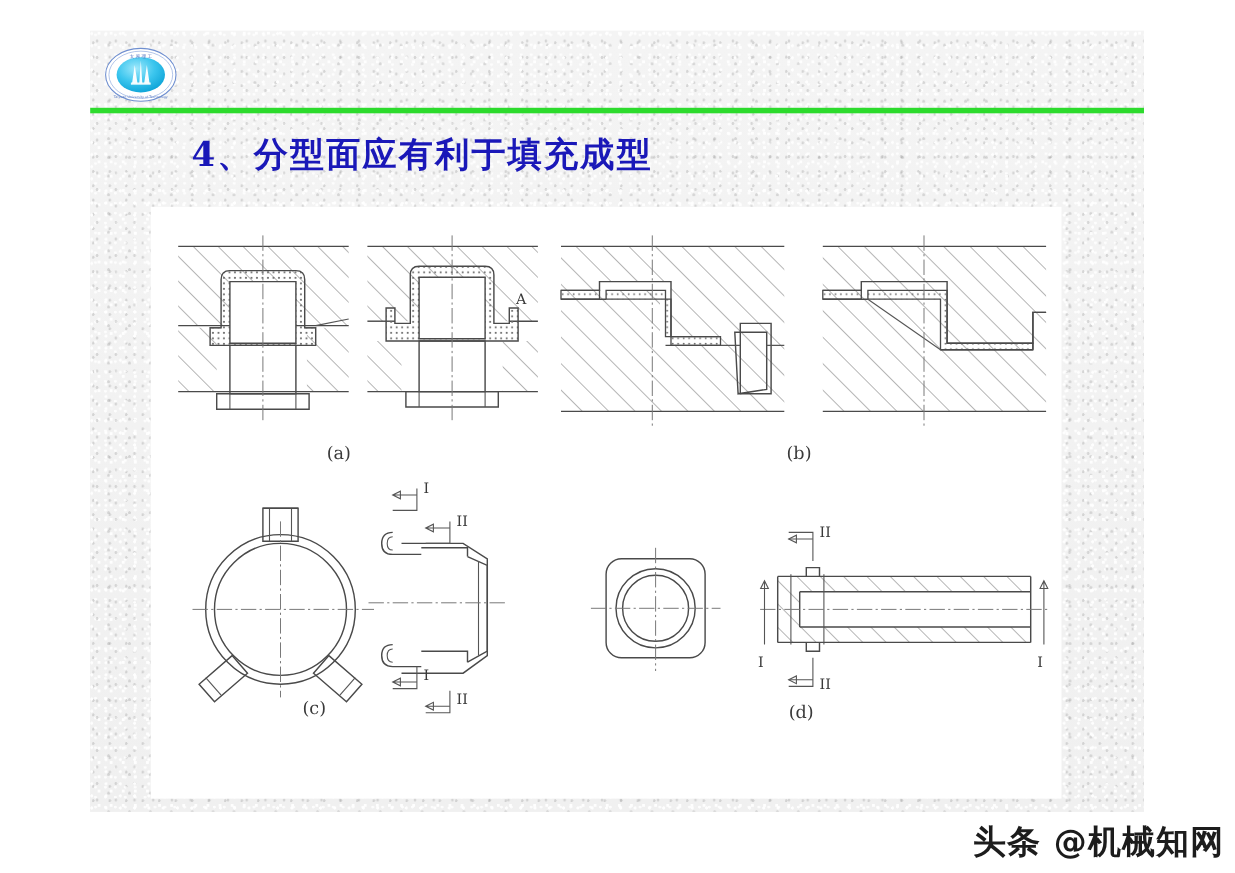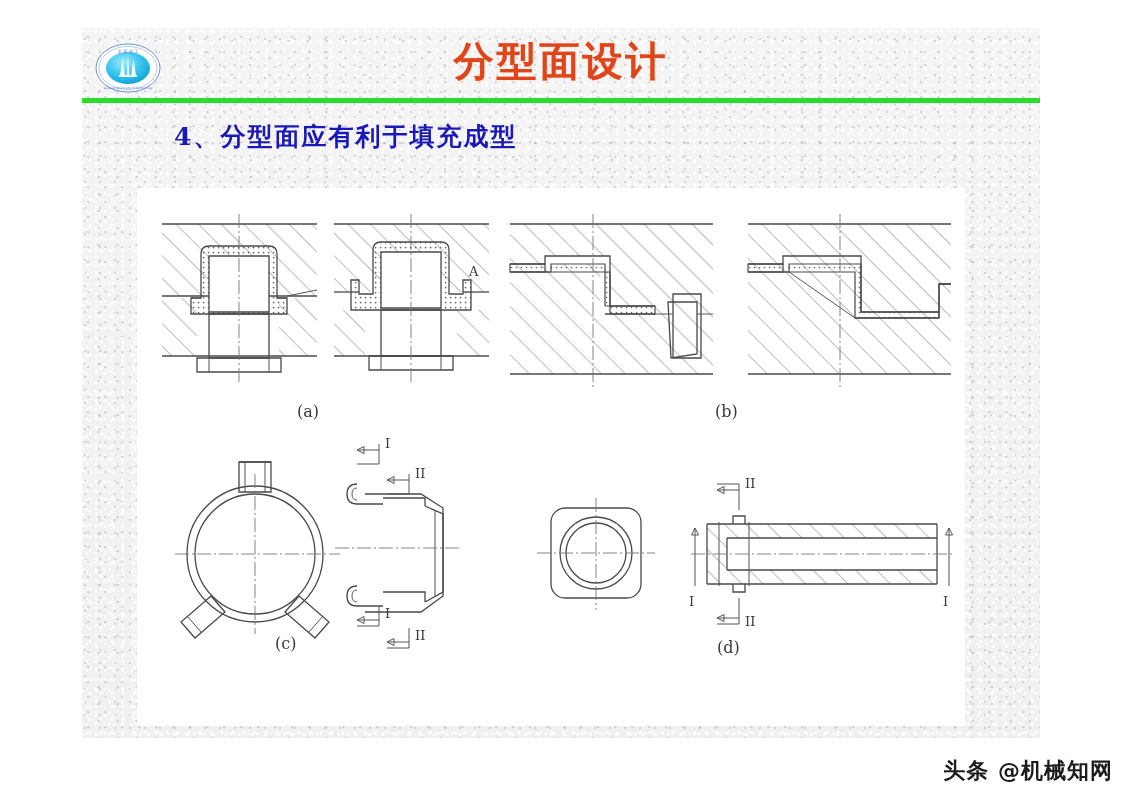--- a/index.html
+++ b/index.html
@@ -32,21 +32,21 @@
     position:absolute;left:0;top:6px;width:958px;text-align:center;
     font-family:"DejaVu Serif","Liberation Serif",serif;
     font-size:40px;font-weight:bold;color:#e0451a;letter-spacing:3px;
     text-shadow:0 0 1px rgba(224,69,26,.5);
   }
   #greenbar{position:absolute;left:0;top:70px;width:958px;height:5px;background:#2ddb2d;}
   
   #subtitle{
     position:absolute;left:92px;top:92px;
     font-family:"DejaVu Serif","Liberation Serif",serif;
-    font-size:25px;font-weight:bold;color:#1a18b8;letter-spacing:2px;
+    font-size:31px;font-weight:bold;color:#1a18b8;letter-spacing:2px;
     white-space:nowrap;
   }
   
   #figpanel{
     position:absolute;left:55px;top:160px;width:828px;height:538px;
     background:#ffffff;
   }
   .fig{position:absolute;}
   .sublabel{
     position:absolute;
@@ -55,21 +55,21 @@
   }
   #caption{
     position:absolute;left:0;top:500px;width:828px;text-align:center;
     font-family:"DejaVu Serif","Liberation Serif",serif;
     font-size:19px;color:#2b2b2b;letter-spacing:2px;
   }
   
   #watermark{
     position:absolute;right:10px;bottom:8px;
     font-family:"DejaVu Sans","Liberation Sans",sans-serif;
-    font-size:22px;font-weight:bold;color:#1c1c1c;
+    font-size:30px;font-weight:bold;color:#1c1c1c;
     letter-spacing:1px;white-space:nowrap;text-align:right;
   }
   svg{shape-rendering:geometricPrecision;}
   .ln{stroke:#4a4a4a;stroke-width:1.3;fill:none;}
   .ln2{stroke:#555;stroke-width:1;fill:none;}
   .hatch{stroke:#6a6a6a;stroke-width:.9;fill:none;}
   .ctr{stroke:#777;stroke-width:.9;fill:none;stroke-dasharray:14 3 2 3;}
   .lbl{font-family:"DejaVu Serif","Liberation Serif",serif;font-size:13px;fill:#3a3a3a;}
 </style>
 </head>
@@ -91,21 +91,20 @@
           </radialGradient>
         </defs>
         <ellipse cx="34" cy="26" rx="22" ry="16" fill="url(#lg)"></ellipse>
         <path d="M26 34 L28.5 17 L31 34 Z M32.6 34 L34 13 L35.4 34 Z M37 34 L39.5 17 L42 34 Z" fill="#ffffff" opacity=".95"></path>
         <rect x="25" y="33" width="18" height="2" fill="#ffffff" opacity=".9"></rect>
         <text x="34" y="11" text-anchor="middle" font-size="4.2" fill="#4a6fc0" font-family="DejaVu Serif, serif">太 原 理 工</text>
         <text x="34" y="47" text-anchor="middle" font-size="3" fill="#5f7fc5" font-family="DejaVu Sans, sans-serif">Taiyuan University of Technology</text>
       </svg>
     </div>
 
-    <div id="title">分型面设计</div>
     <div id="greenbar"></div>
   </div>
 
   <div id="subtitle">4、分型面应有利于填充成型</div>
 
   <div id="figpanel">
 
     <div class="fig" style="left:20px;top:18px;">
       <svg width="340" height="215" viewBox="0 0 340 215">
         <defs>

